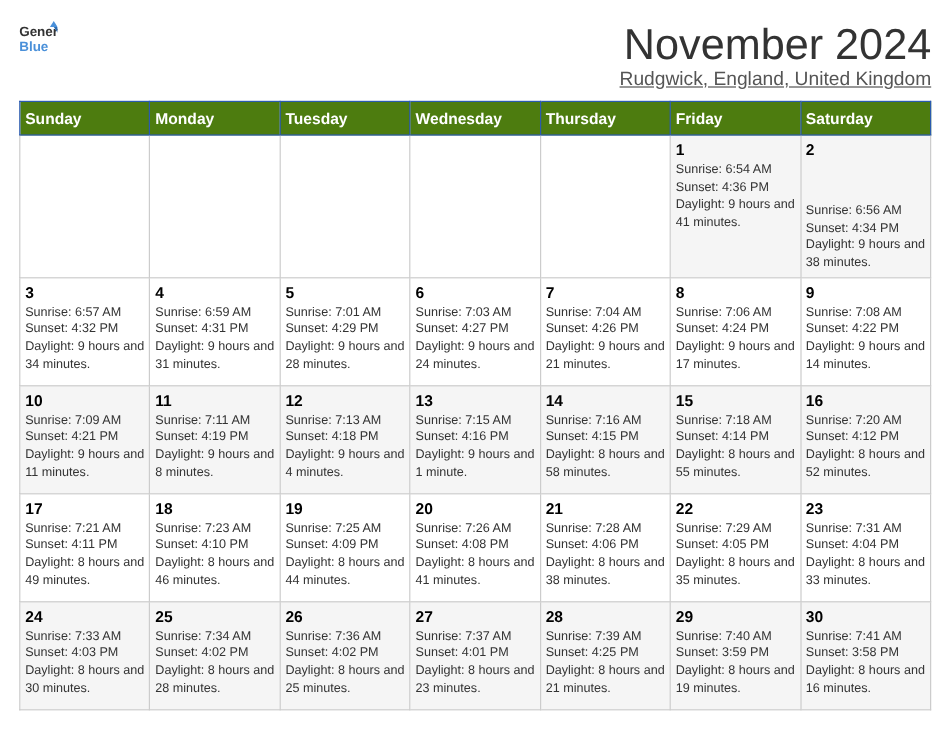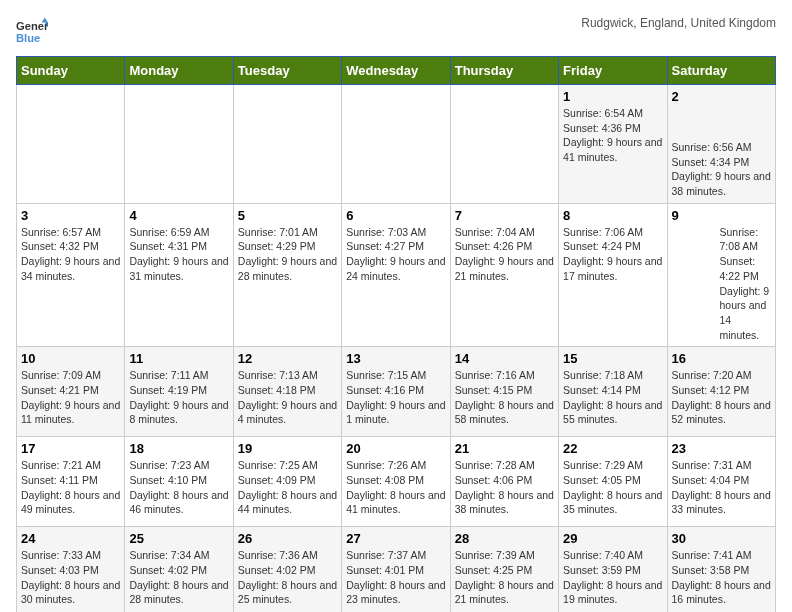--- a/index.html
+++ b/index.html
@@ -27,22 +27,23 @@
     }
     .title-area {
       text-align: right;
     }
     .month-title {
       font-size: 36px;
       font-weight: normal;
       color: #333;
     }
     .location-title {
-      font-size: 12px;
+      font-size: 16px;
       color: #555;
+      text-decoration: underline;
     }
     .calendar {
       width: 100%;
       border-collapse: collapse;
       font-size: 11px;
     }
     .calendar thead th {
       background: #4d7c0f;
       color: #fff;
       font-weight: bold;
@@ -87,20 +88,21 @@
   <div class="logo">
     <svg class="logo-icon" viewBox="0 0 40 40" xmlns="http://www.w3.org/2000/svg">
       <text x="0" y="18" font-size="14" font-weight="bold" fill="#333" font-family="Arial">General</text>
       <text x="0" y="33" font-size="14" font-weight="bold" fill="#4a90d9" font-family="Arial">Blue</text>
       <polygon points="32,8 40,8 36,2" fill="#4a90d9"></polygon>
       <polygon points="36,8 40,14 40,8" fill="#2a6ab0"></polygon>
     </svg>
 
   </div>
   <div class="title-area">
+    <div class="month-title">November 2024</div>
     <div class="location-title">Rudgwick, England, United Kingdom</div>
   </div>
 </div>
 
 <table class="calendar">
   <thead>
     <tr id="weekday-header">
     <th>Sunday</th>
         <th>Monday</th>
         <th>Tuesday</th>
@@ -162,21 +164,21 @@
 Daylight: 9 hours and 21 minutes.</div>
         </td>
         <td>
           <span class="day-num">8</span>
           <div class="day-info" style="white-space: pre-line;">Sunrise: 7:06 AM
 Sunset: 4:24 PM
 Daylight: 9 hours and 17 minutes.</div>
         </td>
         <td>
           <span class="day-num">9</span>
-          <div class="day-info" style="white-space: pre-line; margin-left: 48px;">Sunrise: 7:08 AM
+          <div class="day-info" style="white-space: pre-line;">Sunrise: 7:08 AM
 Sunset: 4:22 PM
 Daylight: 9 hours and 14 minutes.</div>
         </td>
       </tr>
       <tr>
         <td>
           <span class="day-num">10</span>
           <div class="day-info" style="white-space: pre-line;">Sunrise: 7:09 AM
 Sunset: 4:21 PM
 Daylight: 9 hours and 11 minutes.</div>

